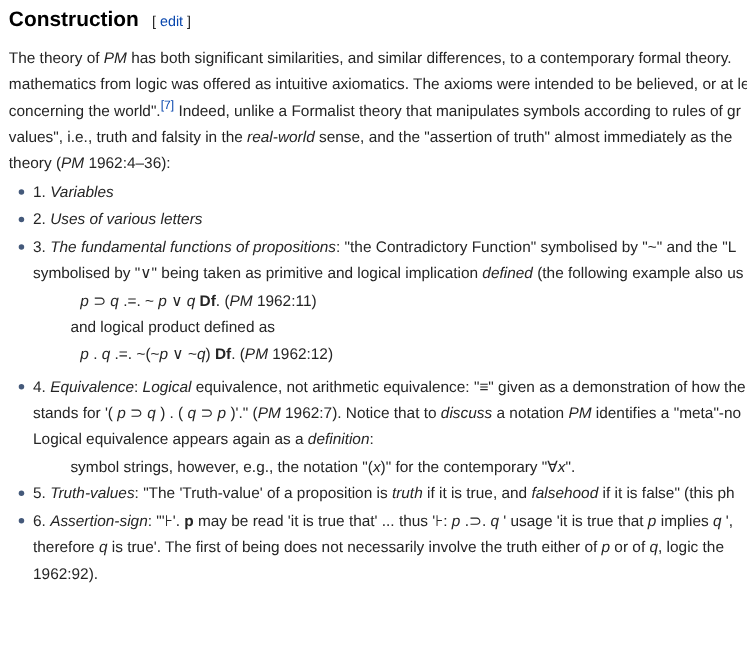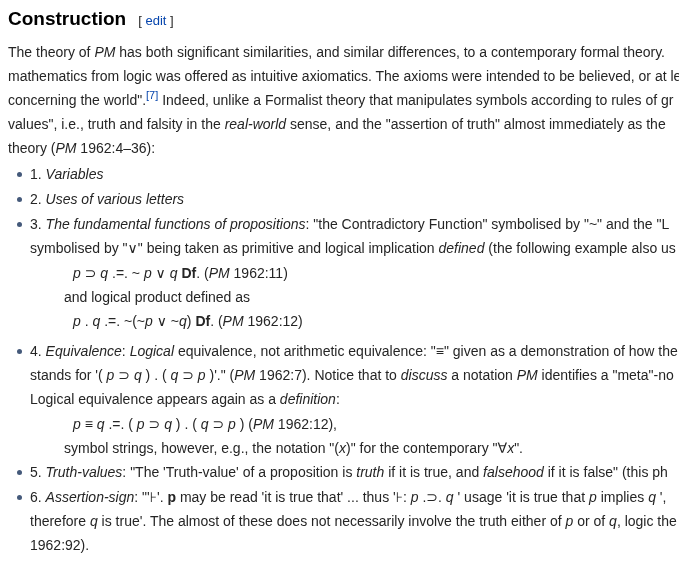--- a/index.html
+++ b/index.html
@@ -95,29 +95,26 @@
     </div>
     <div class="block formula gap-after">
       <div class="line"><span class="i">p</span><span> . </span><span class="i">q</span><span> .=. ~(~</span><span class="i">p</span><span> ∨ ~</span><span class="i">q</span><span>) </span><span class="b">Df</span><span>. (</span><span class="i">PM</span><span> 1962:12)</span></div>
     </div>
     <div class="block li">
       <span class="bullet"></span>
       <div class="line"><span>4. </span><span class="i">Equivalence</span><span>: </span><span class="i">Logical</span><span> equivalence, not arithmetic equivalence: "≡" given as a demonstration of how the</span></div>
       <div class="line"><span>stands for '( </span><span class="i">p</span><span> ⊃ </span><span class="i">q</span><span> ) . ( </span><span class="i">q</span><span> ⊃ </span><span class="i">p</span><span> )'." (</span><span class="i">PM</span><span> 1962:7). Notice that to </span><span class="i">discuss</span><span> a notation </span><span class="i">PM</span><span> identifies a "meta"-no</span></div>
       <div class="line"><span>Logical equivalence appears again as a </span><span class="i">definition</span><span>:</span></div>
     </div>
-    <div class="block formula">
-      <div class="line"><span class="i">p</span><span> ≡ </span><span class="i">q</span><span> .=. ( </span><span class="i">p</span><span> ⊃ </span><span class="i">q</span><span> ) . ( </span><span class="i">q</span><span> ⊃ </span><span class="i">p</span><span> ) (</span><span class="i">PM</span><span> 1962:12),</span></div>
-    </div>
     <div class="block sub">
       <div class="line"><span>symbol strings, however, e.g., the notation "(</span><span class="i">x</span><span>)" for the contemporary "∀</span><span class="i">x</span><span>".</span></div>
     </div>
     <div class="block li">
       <span class="bullet"></span>
       <div class="line"><span>5. </span><span class="i">Truth-values</span><span>: "The 'Truth-value' of a proposition is </span><span class="i">truth</span><span> if it is true, and </span><span class="i">falsehood</span><span> if it is false" (this ph</span></div>
     </div>
     <div class="block li">
       <span class="bullet"></span>
       <div class="line"><span>6. </span><span class="i">Assertion-sign</span><span>: "'⊦'. </span><span class="b">p</span><span> may be read 'it is true that' ... thus '⊦: </span><span class="i">p</span><span> .⊃. </span><span class="i">q</span><span> ' usage 'it is true that </span><span class="i">p</span><span> implies </span><span class="i">q</span><span> ',</span></div>
-      <div class="line"><span>therefore </span><span class="i">q</span><span> is true'. The almost of these does not necessarily involve the truth either of </span><span class="i">p</span><span> or of </span><span class="i">q</span><span>, logic the</span></div>
+      <div class="line"><span>therefore </span><span class="i">q</span><span> is true'. The first of being does not necessarily involve the truth either of </span><span class="i">p</span><span> or of </span><span class="i">q</span><span>, logic the</span></div>
       <div class="line"><span>1962:92).</span></div>
     </div>
   </div>
 
 </body></html>

